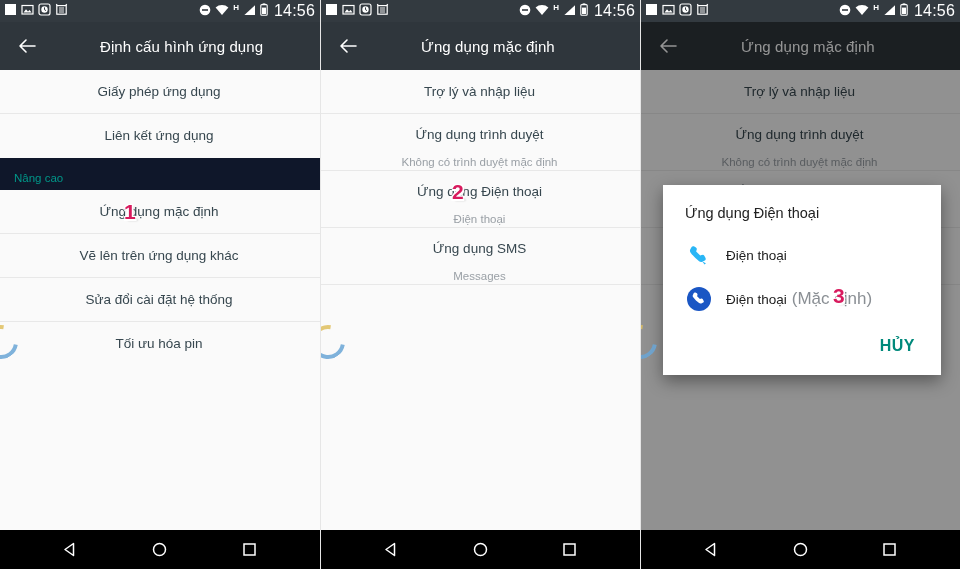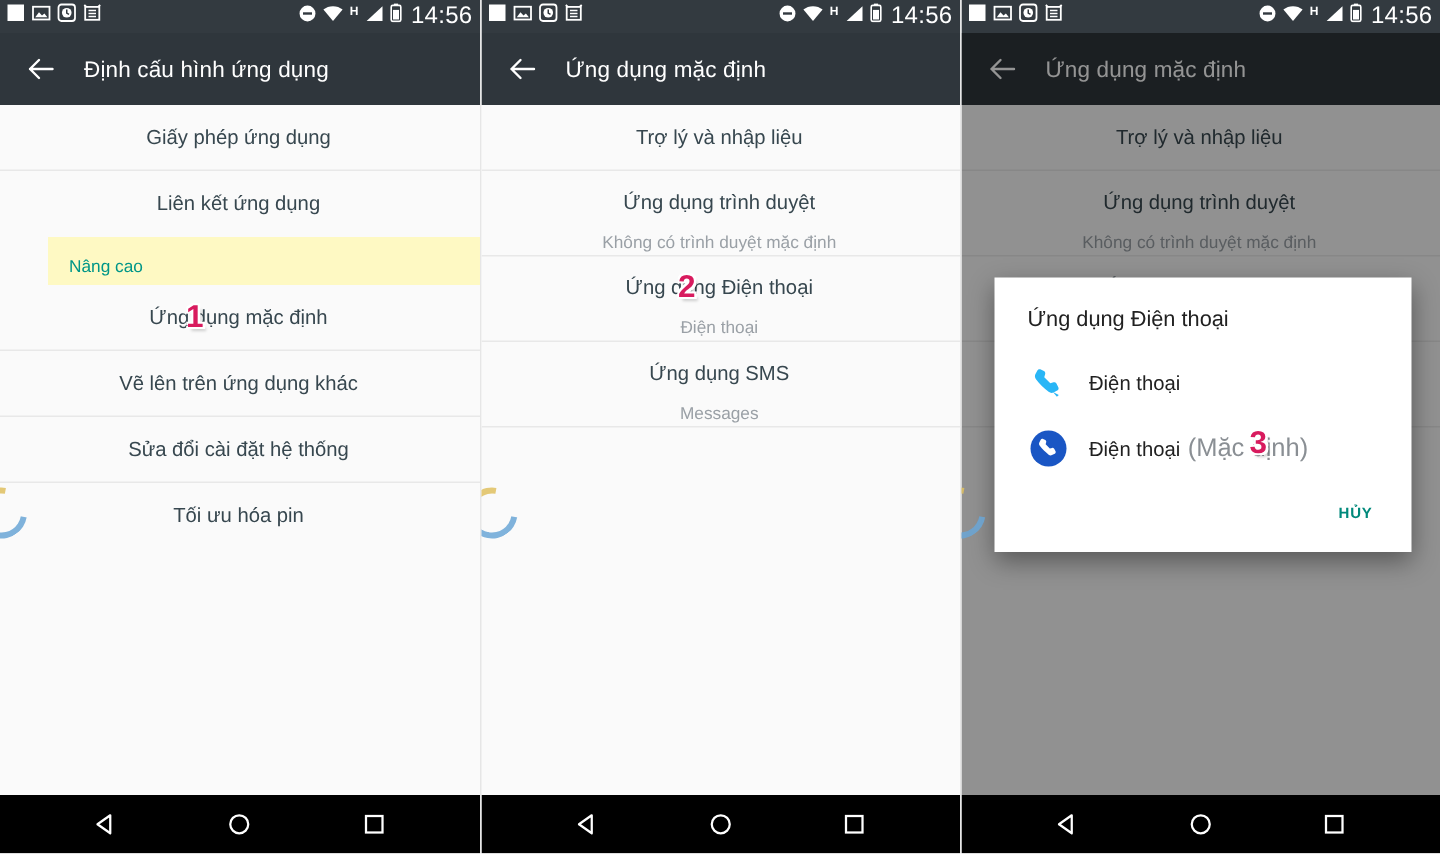--- a/index.html
+++ b/index.html
@@ -44,20 +44,21 @@
   .sb-h { font-size: 8px; line-height: 8px; font-weight: 700; position: relative; top: -3px; }
 
   
   .appbar {
     height: 48px;
     background: #2f363c;
     display: flex;
     align-items: center;
     padding-left: 12px;
     color: #ffffff;
+    gap: 44px;
   }
   .appbar .back { width: 30px; height: 30px; display:flex; align-items:center; justify-content:center; }
   .appbar .title {
     font-size: 15px;
     margin-left: 14px;
     letter-spacing: .1px;
     white-space: nowrap;
   }
 
   
@@ -81,22 +82,21 @@
     line-height: 15px;
     margin-top: 12px;
     white-space: nowrap;
   }
   .row.tall { padding-top: 12px; padding-bottom: 0; }
   .section-head {
     padding: 14px 14px 6px 14px;
     font-size: 11.5px;
     color: #009688;
     font-weight: 400;
-    background: #fef9c3;
-    margin-left: 32px;
+    background: #0f172a;
   }
   .row.nobord { border-bottom: none; }
 
   
   .badge {
     position: absolute;
     font-size: 21px;
     font-weight: 700;
     color: #d81b5e;
     text-shadow:
@@ -173,21 +173,21 @@
     color: #8a8f94;
     margin-left: 5px;
     white-space: nowrap;
   }
   .dactions {
     display: flex;
     justify-content: flex-end;
     padding: 10px 18px 10px 0;
   }
   .dactions .btn {
-    font-size: 10px;
+    font-size: 16px;
     font-weight: 700;
     color: #00897b;
     letter-spacing: .5px;
     padding: 6px 8px;
   }
 
   
   .p3 .list .primary { color: #37474f; }
 </style>
 </head>

